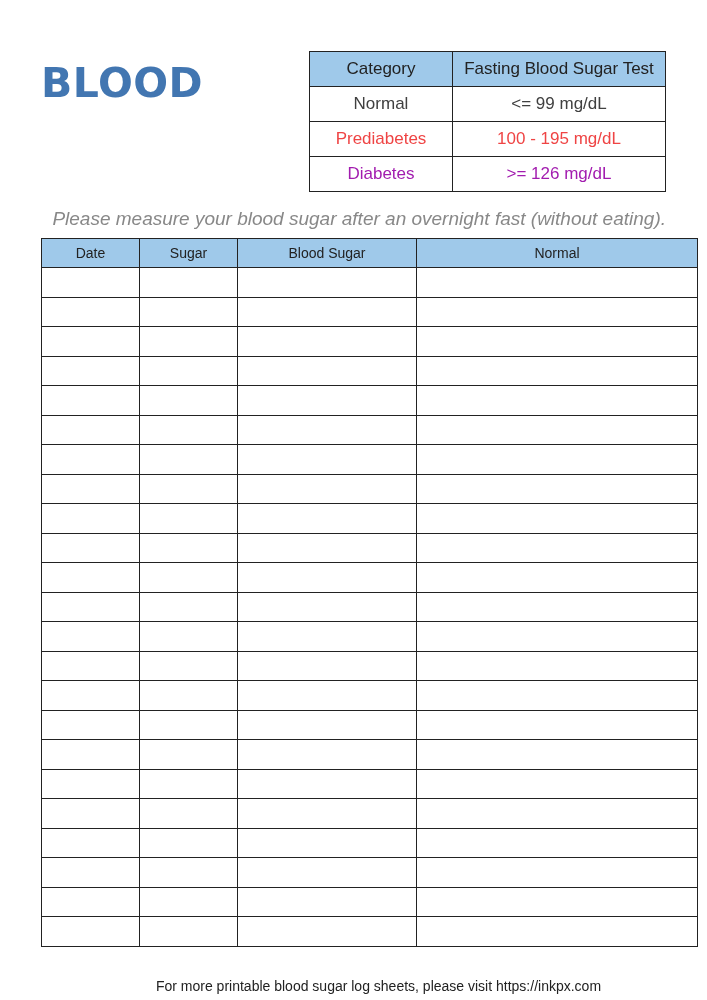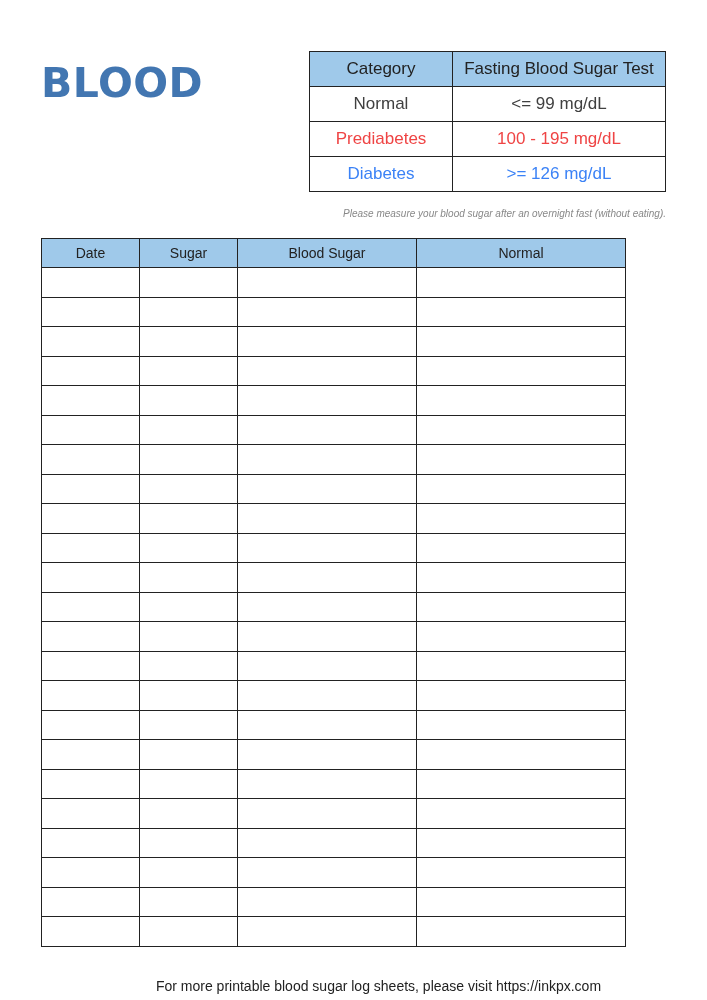--- a/index.html
+++ b/index.html
@@ -4,22 +4,22 @@
   <style>
     html, body { margin: 0; padding: 0; background: #ffffff; }
     body { width: 707px; height: 1000px; position: relative; overflow: hidden; font-family: "Liberation Sans", sans-serif; }
     .title { position: absolute; left: 41px; top: 58px; color: #4276b1; font-family: "DejaVu Sans", sans-serif; font-weight: bold; font-size: 41px; line-height: 50px; letter-spacing: 0.5px; }
     .title div { height: 50px; }
     table { border-collapse: collapse; }
     .ref { position: absolute; left: 309px; top: 51px; width: 357px; }
     .ref th, .ref td { border: 1px solid #222; height: 34px; padding: 0; text-align: center; font-size: 17px; font-weight: normal; }
     .ref th { background: #9fc9ea; color: #222; }
     .ref .c1 { width: 142px; }
-    .note { position: absolute; right: 41px; top: 208px; font-style: italic; color: #888; font-size: 10px; }
-    .log { position: absolute; left: 41px; top: 238px; width: 585px; table-layout: fixed; }
+    .note { position: absolute; right: 41px; top: 208px; font-style: italic; color: #888; font-size: 19px; }
+    .log { position: absolute; left: 41px; top: 238px; width: 657px; table-layout: fixed; }
     .log th, .log td { border: 1px solid #222; padding: 0; }
     .log th { background: #9fc9ea; font-weight: normal; font-size: 14px; color: #222; height: 28px; }
     .log td { height: 28.5px; }
     .footer { position: absolute; left: 0; width: 100%; top: 978px; text-align: center; font-size: 14px; color: #222; padding-left: 50px; box-sizing: border-box; }
   </style>
 </head>
 <body>
 
 <div class="title">
   <div>BLOOD</div>
@@ -32,21 +32,21 @@
     <th>Fasting Blood Sugar Test</th>
   </tr>
   <tr style="color:#404040">
     <td>Normal</td>
     <td>&lt;= 99 mg/dL</td>
   </tr>
   <tr style="color:#ef4444">
     <td>Prediabetes</td>
     <td>100 - 195 mg/dL</td>
   </tr>
-  <tr style="color:#3b82f6">
+  <tr style="color:#a21caf">
     <td>Diabetes</td>
     <td>&gt;= 126 mg/dL</td>
   </tr>
 </tbody>
   </table>
 
 <div class="note">Please measure your blood sugar after an overnight fast (without eating).</div>
 
 <table class="log">
   <colgroup>

